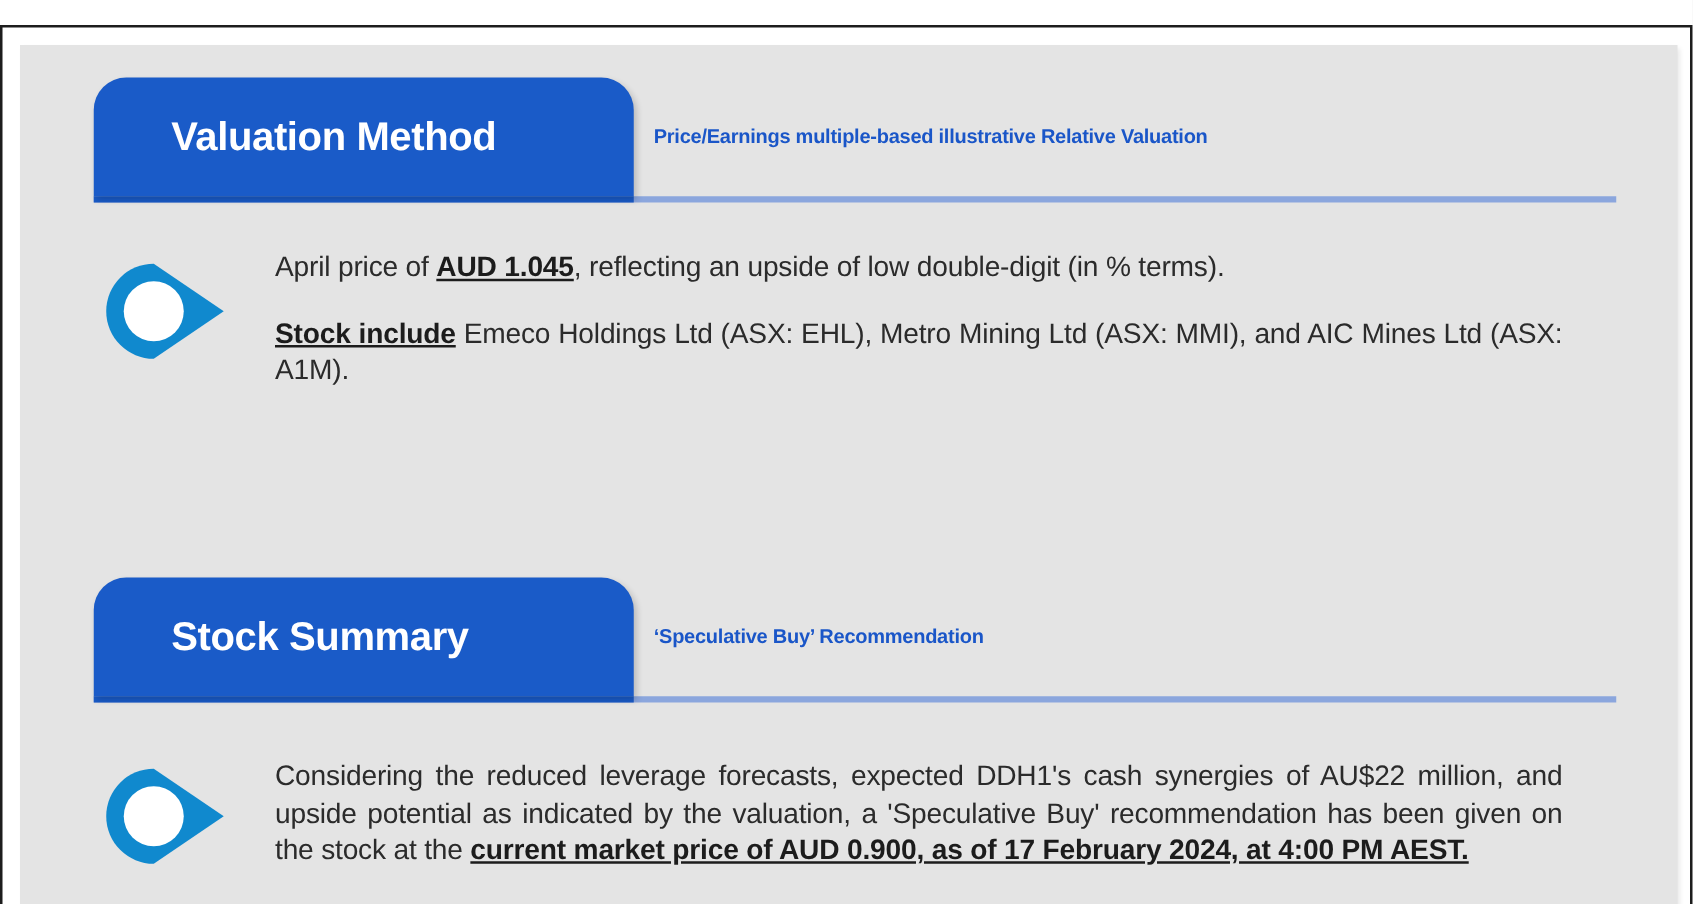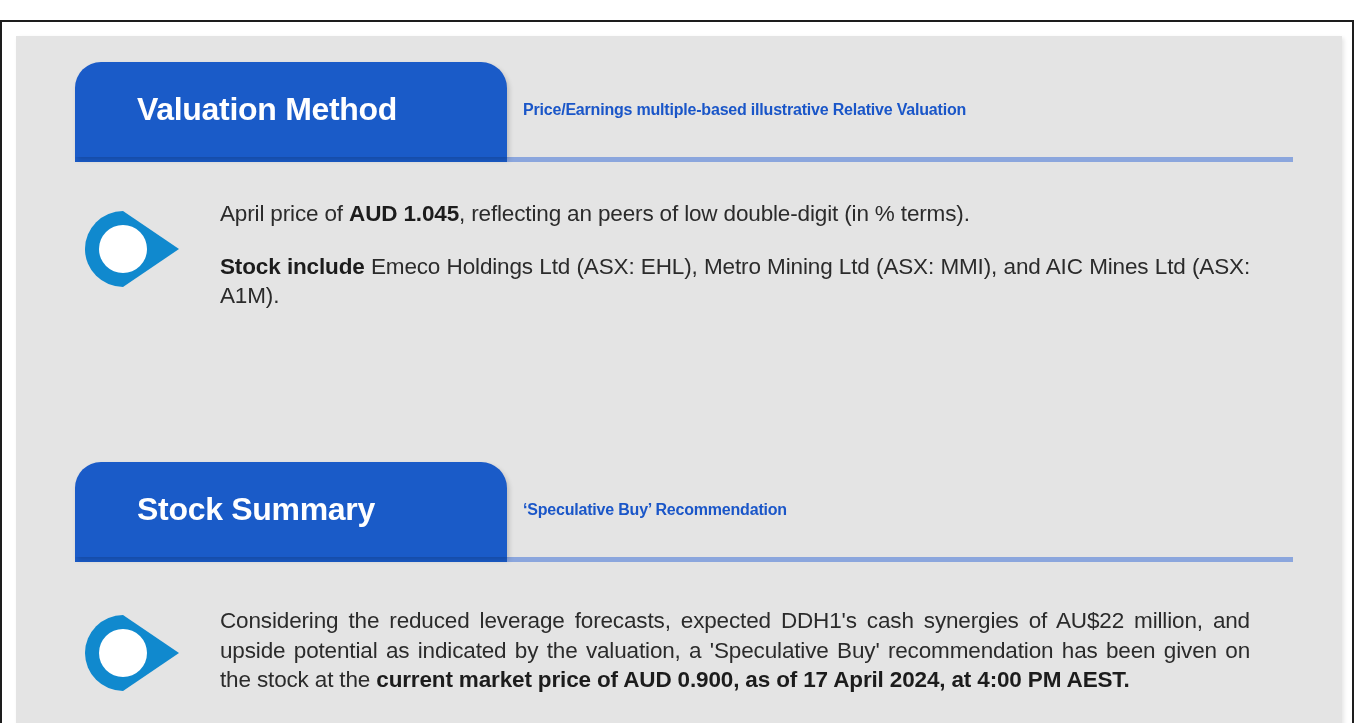--- a/index.html
+++ b/index.html
@@ -111,21 +111,21 @@
     line-height: 1.32;
     text-align: justify;
     letter-spacing: -0.15px;
   }
   .body-block p {
     margin: 0;
   }
   .body-block p + p {
     margin-top: 23px;
   }
-  .body-block b { font-weight: bold; color: #1c1c1c; }
+  .body-block b { font-weight: bold; color: #1c1c1c; text-decoration: underline; }
 
   
   #header-valuation { top: 26px; }
   #header-summary   { top: 426px; }
 
   #marker-valuation { left: 68px; top: 174px; }
   #marker-summary   { left: 68px; top: 578px; }
 
   #body-valuation {
     left: 204px;
@@ -155,21 +155,21 @@
 
     <div class="pin-marker" id="marker-valuation">
       <svg width="98" height="78" viewBox="0 0 98 78" xmlns="http://www.w3.org/2000/svg">
         <path d="M39 1 A38 38 0 1 0 39 77 L95 39 Z" fill="#1089ce"></path>
         <circle cx="39" cy="39" r="24" fill="#ffffff"></circle>
       </svg>
     </div>
 
     <div class="body-block" id="body-valuation">
       <p>
-        <span>April price of </span><b>AUD 1.045</b><span>, reflecting an peers of low double-digit (in % terms).</span>
+        <span>April price of </span><b>AUD 1.045</b><span>, reflecting an upside of low double-digit (in % terms).</span>
       </p>
       <p>
         <b>Stock include</b><span> Emeco Holdings Ltd (ASX: EHL), Metro Mining Ltd (ASX: MMI), and AIC Mines Ltd (ASX: A1M).</span>
       </p>
     </div>
 
     <div class="section-header" id="header-summary">
       <div class="header-underline"></div>
       <div class="header-underline-solid"></div>
       <div class="header-tab">
@@ -180,18 +180,18 @@
 
     <div class="pin-marker" id="marker-summary">
       <svg width="98" height="78" viewBox="0 0 98 78" xmlns="http://www.w3.org/2000/svg">
         <path d="M39 1 A38 38 0 1 0 39 77 L95 39 Z" fill="#1089ce"></path>
         <circle cx="39" cy="39" r="24" fill="#ffffff"></circle>
       </svg>
     </div>
 
     <div class="body-block" id="body-summary">
       <p>
-        <span>Considering the reduced leverage forecasts, expected DDH1's cash synergies of AU$22 million,  and upside potential as indicated by the valuation, a 'Speculative Buy' recommendation has been given on the stock at the </span><b>current market price of AUD 0.900, as of 17 April 2024, at 4:00 PM AEST.</b>
+        <span>Considering the reduced leverage forecasts, expected DDH1's cash synergies of AU$22 million,  and upside potential as indicated by the valuation, a 'Speculative Buy' recommendation has been given on the stock at the </span><b>current market price of AUD 0.900, as of 17 February 2024, at 4:00 PM AEST.</b>
       </p>
     </div>
 
   </div>
 </div>
 
 </body></html>

